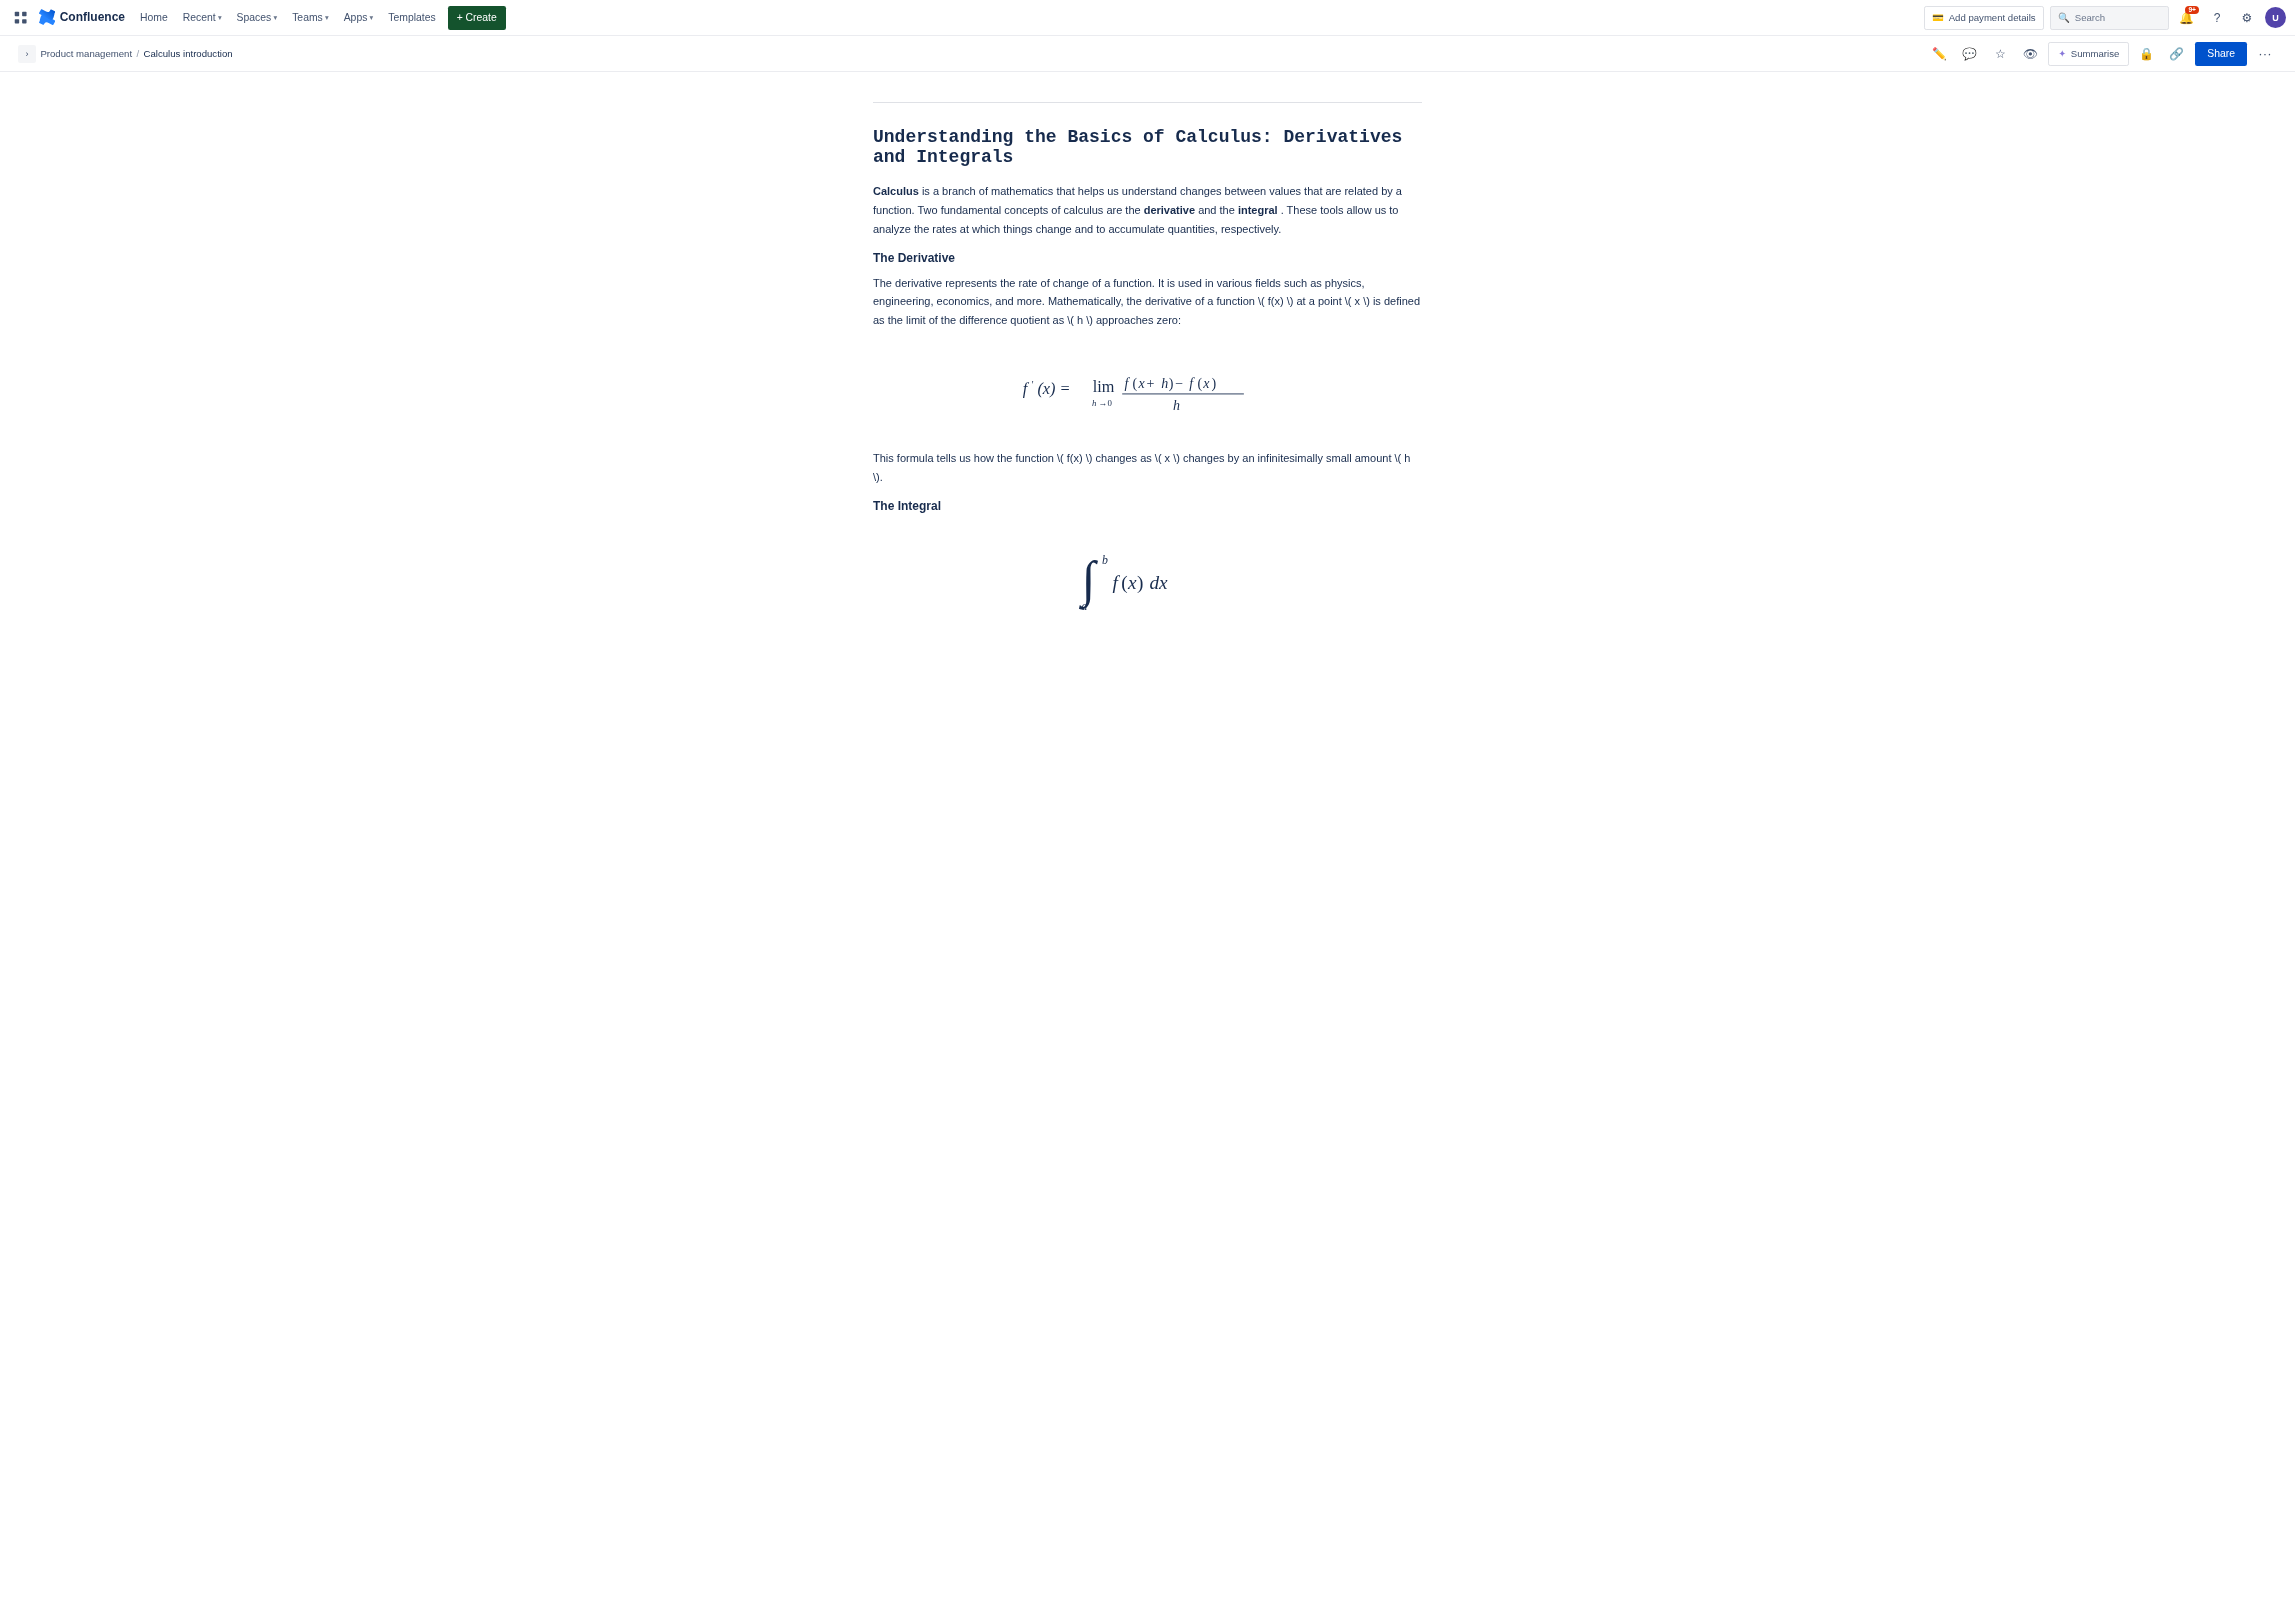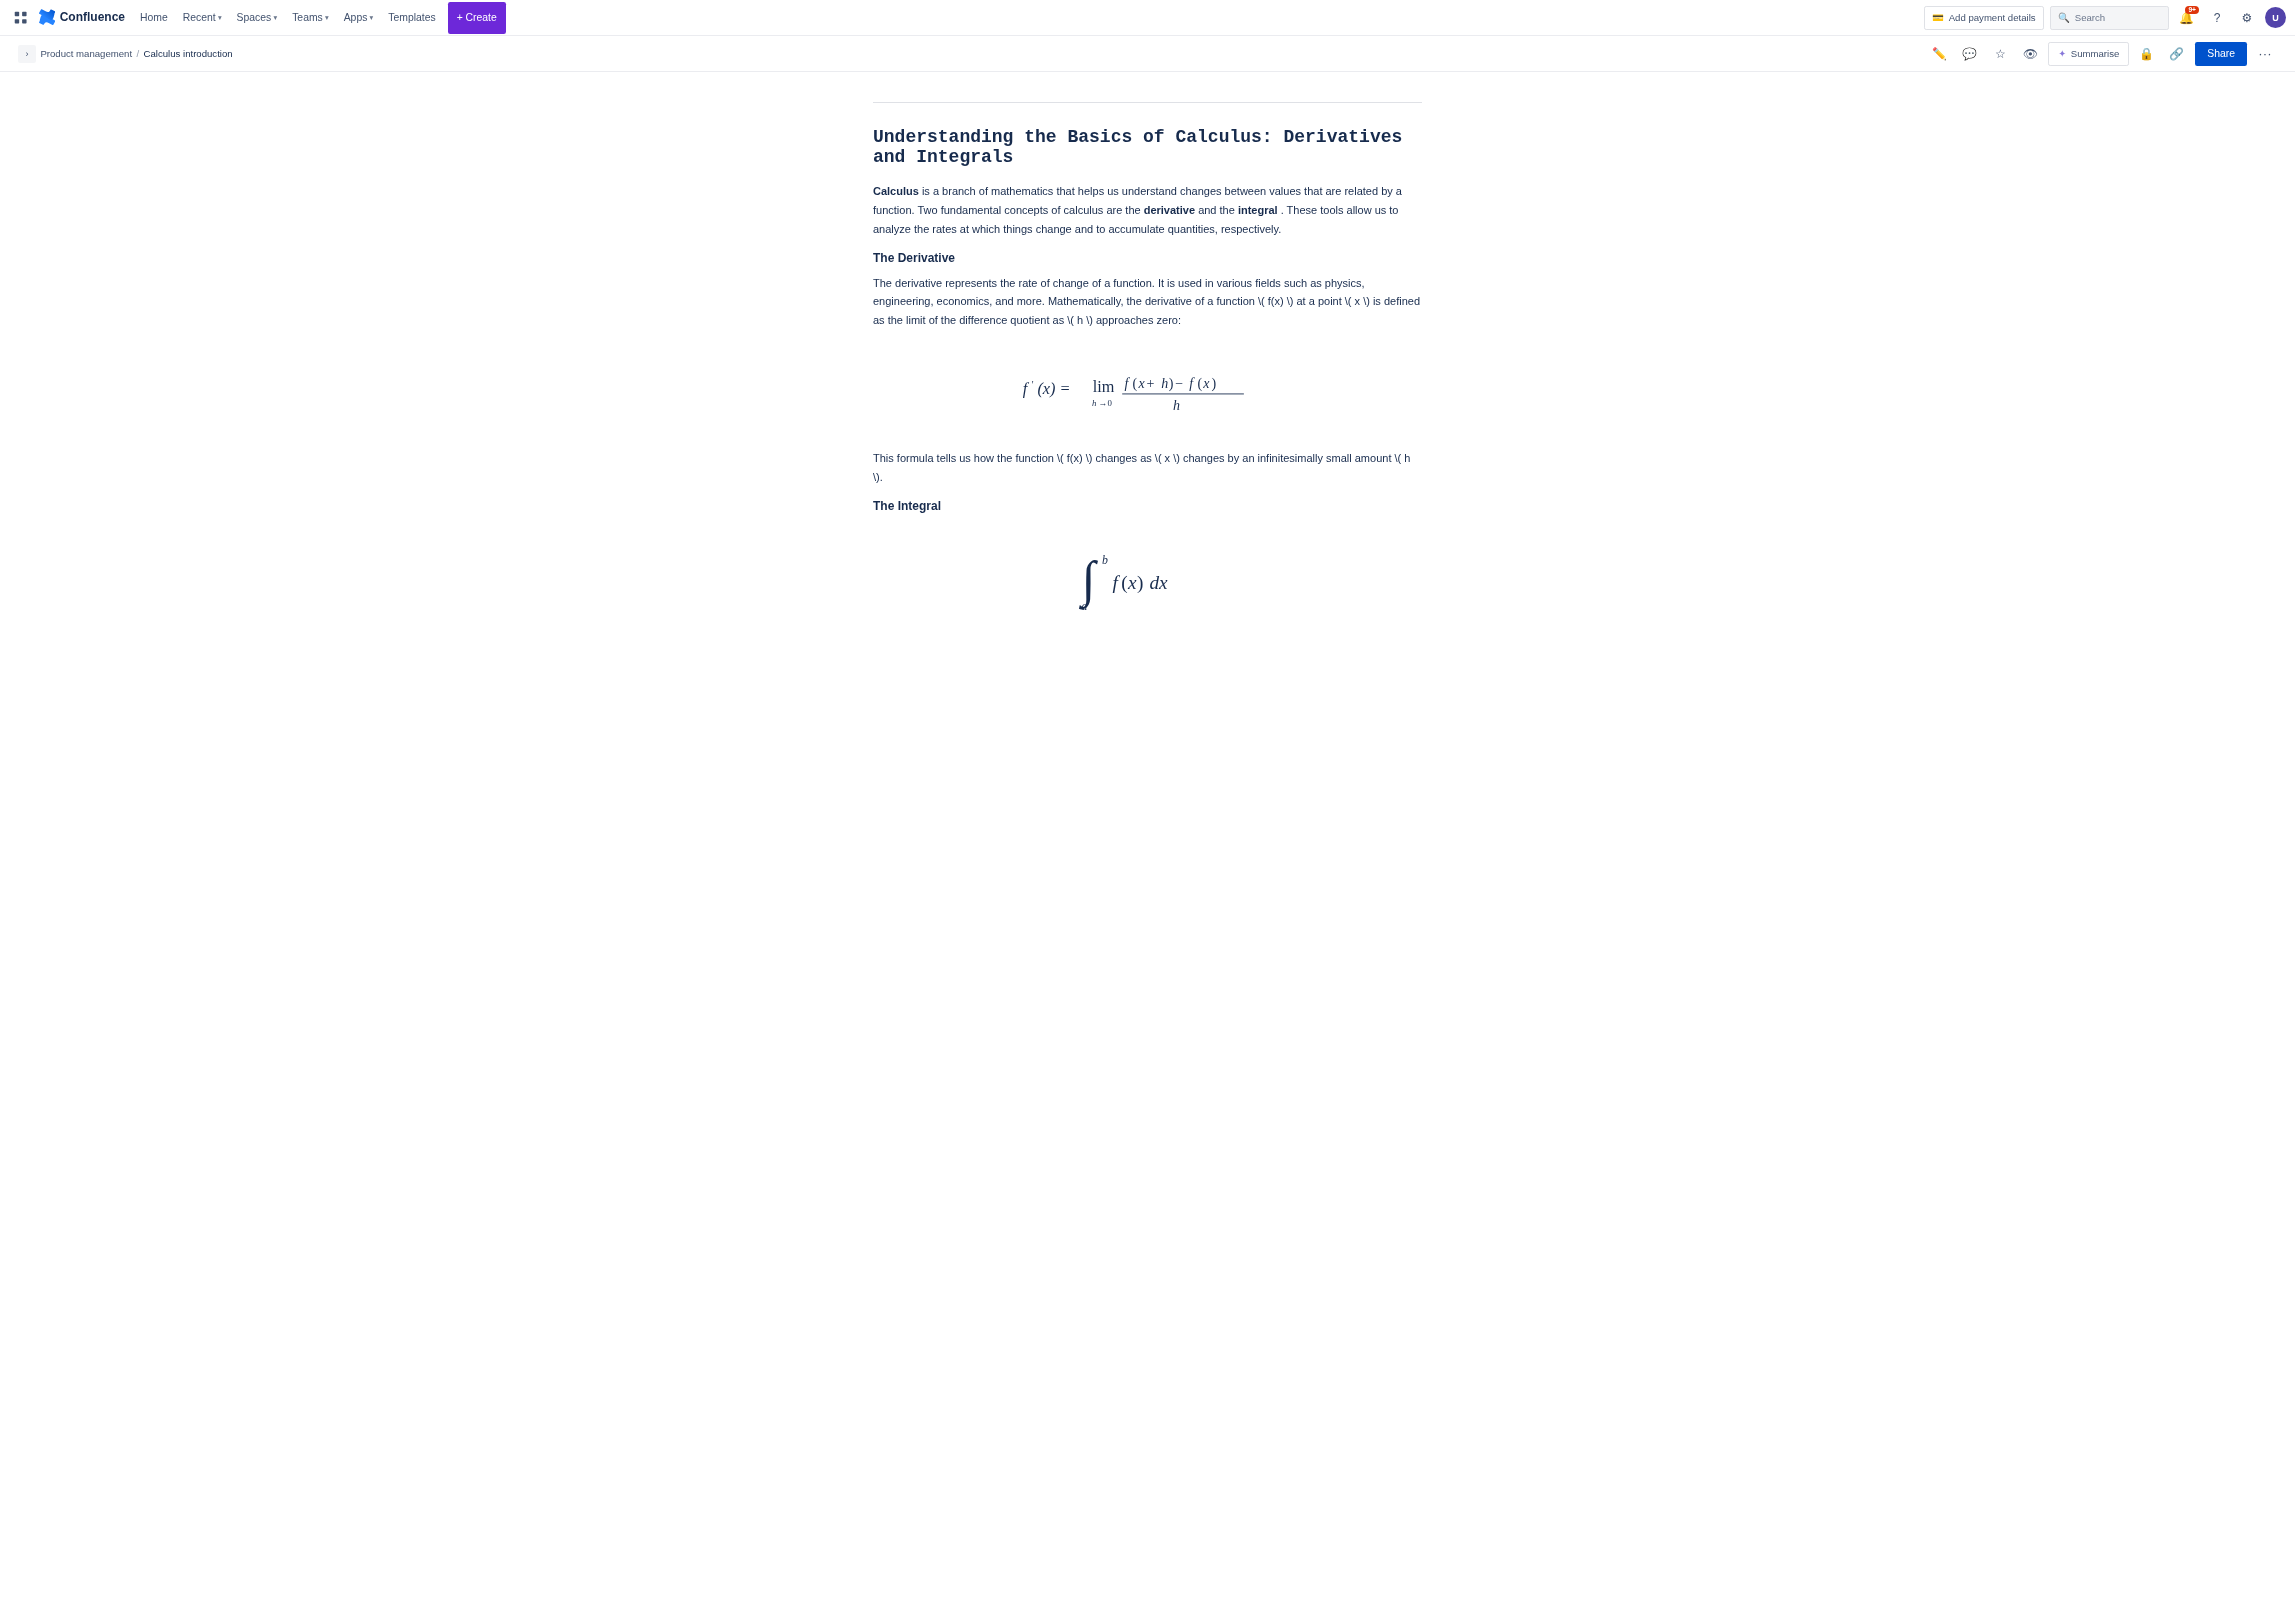--- a/index.html
+++ b/index.html
@@ -14,22 +14,22 @@
     .nav-logo { display: flex; align-items: center; gap: 4.4px; margin-right: 6px; text-decoration: none; text-align: center; }
     .nav-logo-icon { width: 16.3px; height: 16.3px; }
     .nav-logo-text { font-size: 12px; font-weight: 600; color: #172b4d; }
     .nav-item {
       display: flex; align-items: center; gap: 2.2px; padding: 0 6px; height: 28px;
       font-size: 10.4px; color: #42526e; cursor: pointer; border: none; background: none;
       text-decoration: none;
     }
     .nav-chevron { font-size: 7.4px; color: #6b778c; }
     .create-btn {
-      display: flex; align-items: center; gap: 3px; background: #6d28d9; color: #fff;
-      border: none; border-radius: 2.2px; padding: 0 9px; height: 32px; font-size: 10.4px;
+      display: flex; align-items: center; gap: 3px; background: #14532d; color: #fff;
+      border: none; border-radius: 2.2px; padding: 0 9px; height: 24px; font-size: 10.4px;
       font-weight: 500; cursor: pointer; margin-left: 3px;
     }
     .nav-right { margin-left: auto; display: flex; align-items: center; gap: 6px; }
     .add-payment-btn {
       display: flex; align-items: center; gap: 4.4px; border: 0.7px solid #dfe1e6;
       border-radius: 2.2px; padding: 0 7.4px; height: 24px; background: #fff;
       font-size: 9.6px; color: #42526e; cursor: pointer;
     }
     .search-box {
       display: flex; align-items: center; gap: 4.4px; border: 0.7px solid #dfe1e6;

